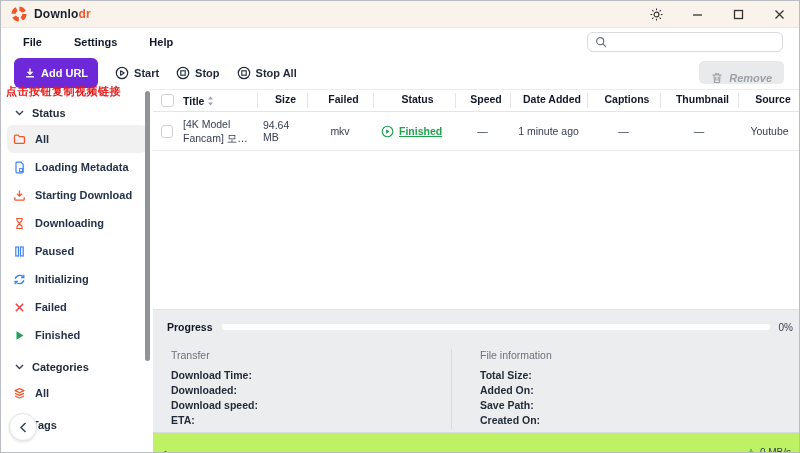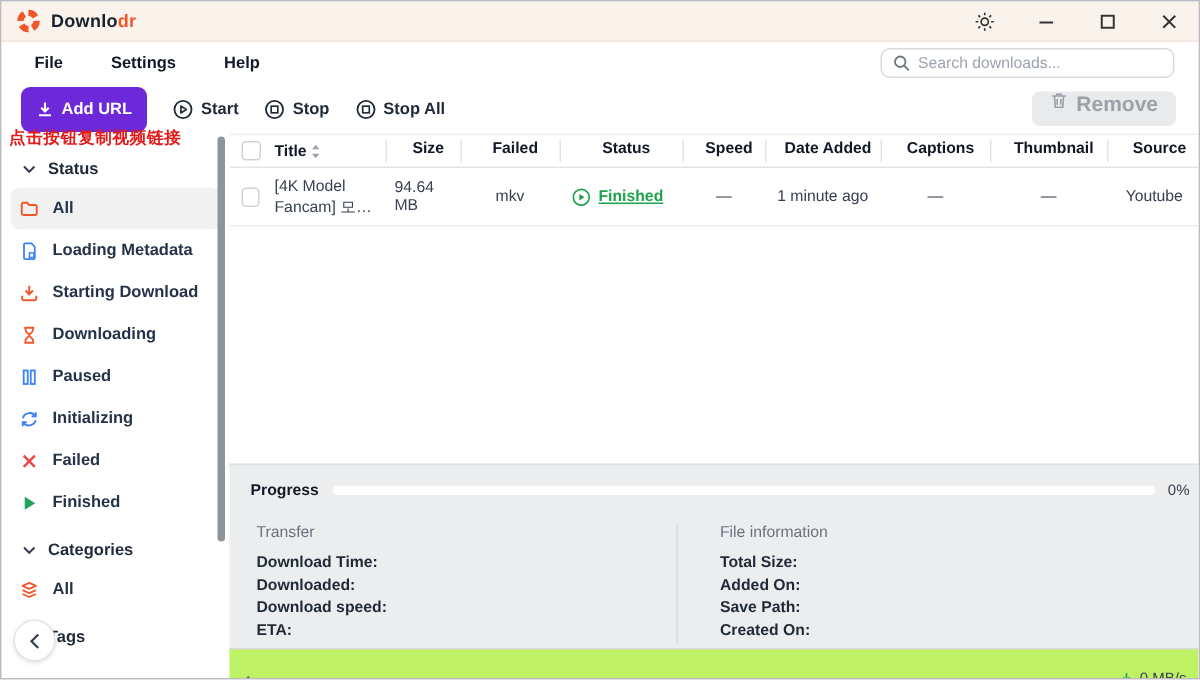--- a/index.html
+++ b/index.html
@@ -41,23 +41,23 @@
     position:absolute; left:0; top:55px; width:100%; height:33px; background:#fff;
     display:flex; align-items:center; padding-left:13px; gap:17px;
   }
   .btn-addurl{
     display:flex; align-items:center; gap:5px; background:#6d28d9; color:#fff;
     font-size:11px; font-weight:700; border:none; border-radius:6px; height:30px; padding:0 10px;
   }
   .tool-link{ display:flex; align-items:center; gap:5px; background:none; border:none;
     font-size:11px; font-weight:600; color:#1f2937;}
   .btn-remove{
-    position:absolute; right:15px; top:5px; display:flex; align-items:flex-start; gap:6px;
-    background:#e9eaeb; color:#9aa1a9; font-size:14px; font-weight:600;
-    border:none; border-radius:5px; height:23px; padding:0 12px;
+    position:absolute; right:15px; top:5px; display:flex; align-items:flex-end; gap:6px;
+    background:#e9eaeb; color:#9aa1a9; font-size:11px; font-weight:600;
+    border:none; border-radius:5px; height:23px; padding:0 12px;font-style:italic;
   }
   .hint{
     position:absolute; left:5px; top:83px; z-index:5;
     color:#e31b1b; font-size:11px; font-weight:700; letter-spacing:.5px;
   }
   
   .body{ position:absolute; left:0; top:88px; width:100%; height:365px; display:flex; overflow:hidden;}
   
   .sidebar{ position:relative; width:152px; height:100%; background:#fff; flex:none; padding-top:12px; overflow:hidden;}
   .side-scroll{ position:absolute; right:3px; top:2px; width:5px; height:270px; background:#8f9499; border-radius:3px;}
@@ -168,21 +168,20 @@
 
   <div class="menubar">
     <span class="menu-item">File</span>
     <span class="menu-item">Settings</span>
     <span class="menu-item">Help</span>
     <div class="searchbox">
       <svg width="12" height="12" viewBox="0 0 13 13">
           <circle cx="5.6" cy="5.6" r="3.8" fill="none" stroke="#6b7280" stroke-width="1.3"></circle>
           <line x1="8.6" y1="8.6" x2="11.8" y2="11.8" stroke="#6b7280" stroke-width="1.3"></line>
         </svg>
-      <input type="text" placeholder="Search downloads..." style="">
     </div>
   </div>
 
   <div class="toolbar">
     <button class="btn-addurl">
       <svg width="12" height="12" viewBox="0 0 13 13">
           <path d="M6.5 1.5 v6 M3.8 5.2 L6.5 7.9 L9.2 5.2" fill="none" stroke="#fff" stroke-width="1.5"></path>
           <path d="M2.2 10.6 h8.6" stroke="#fff" stroke-width="1.5"></path>
         </svg>
       <span>Add URL</span>

